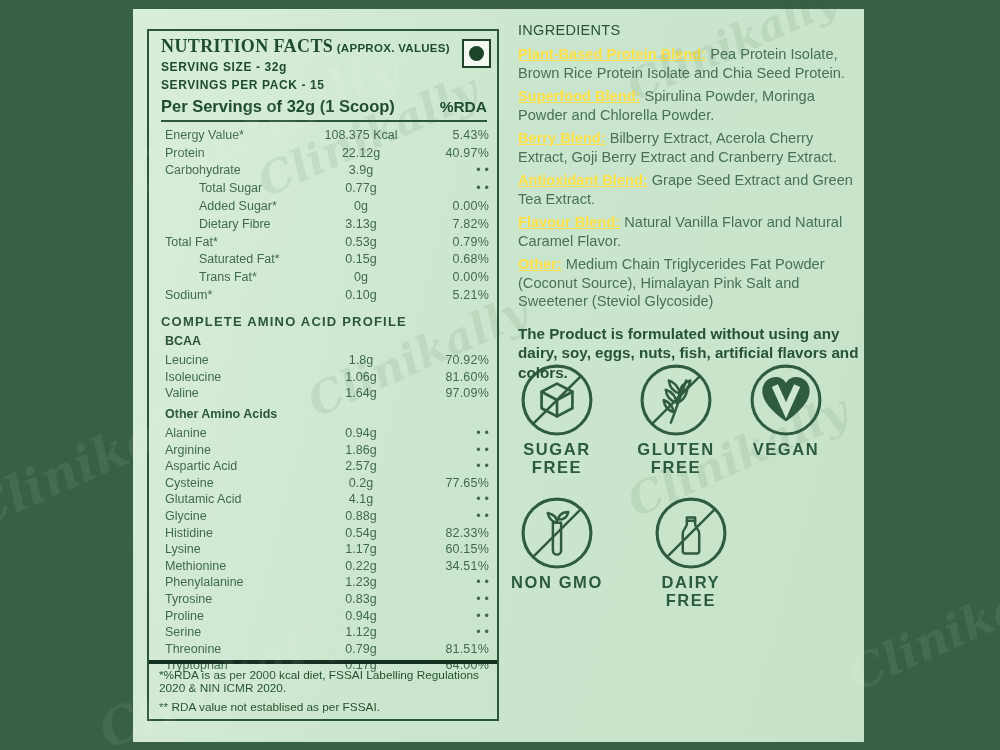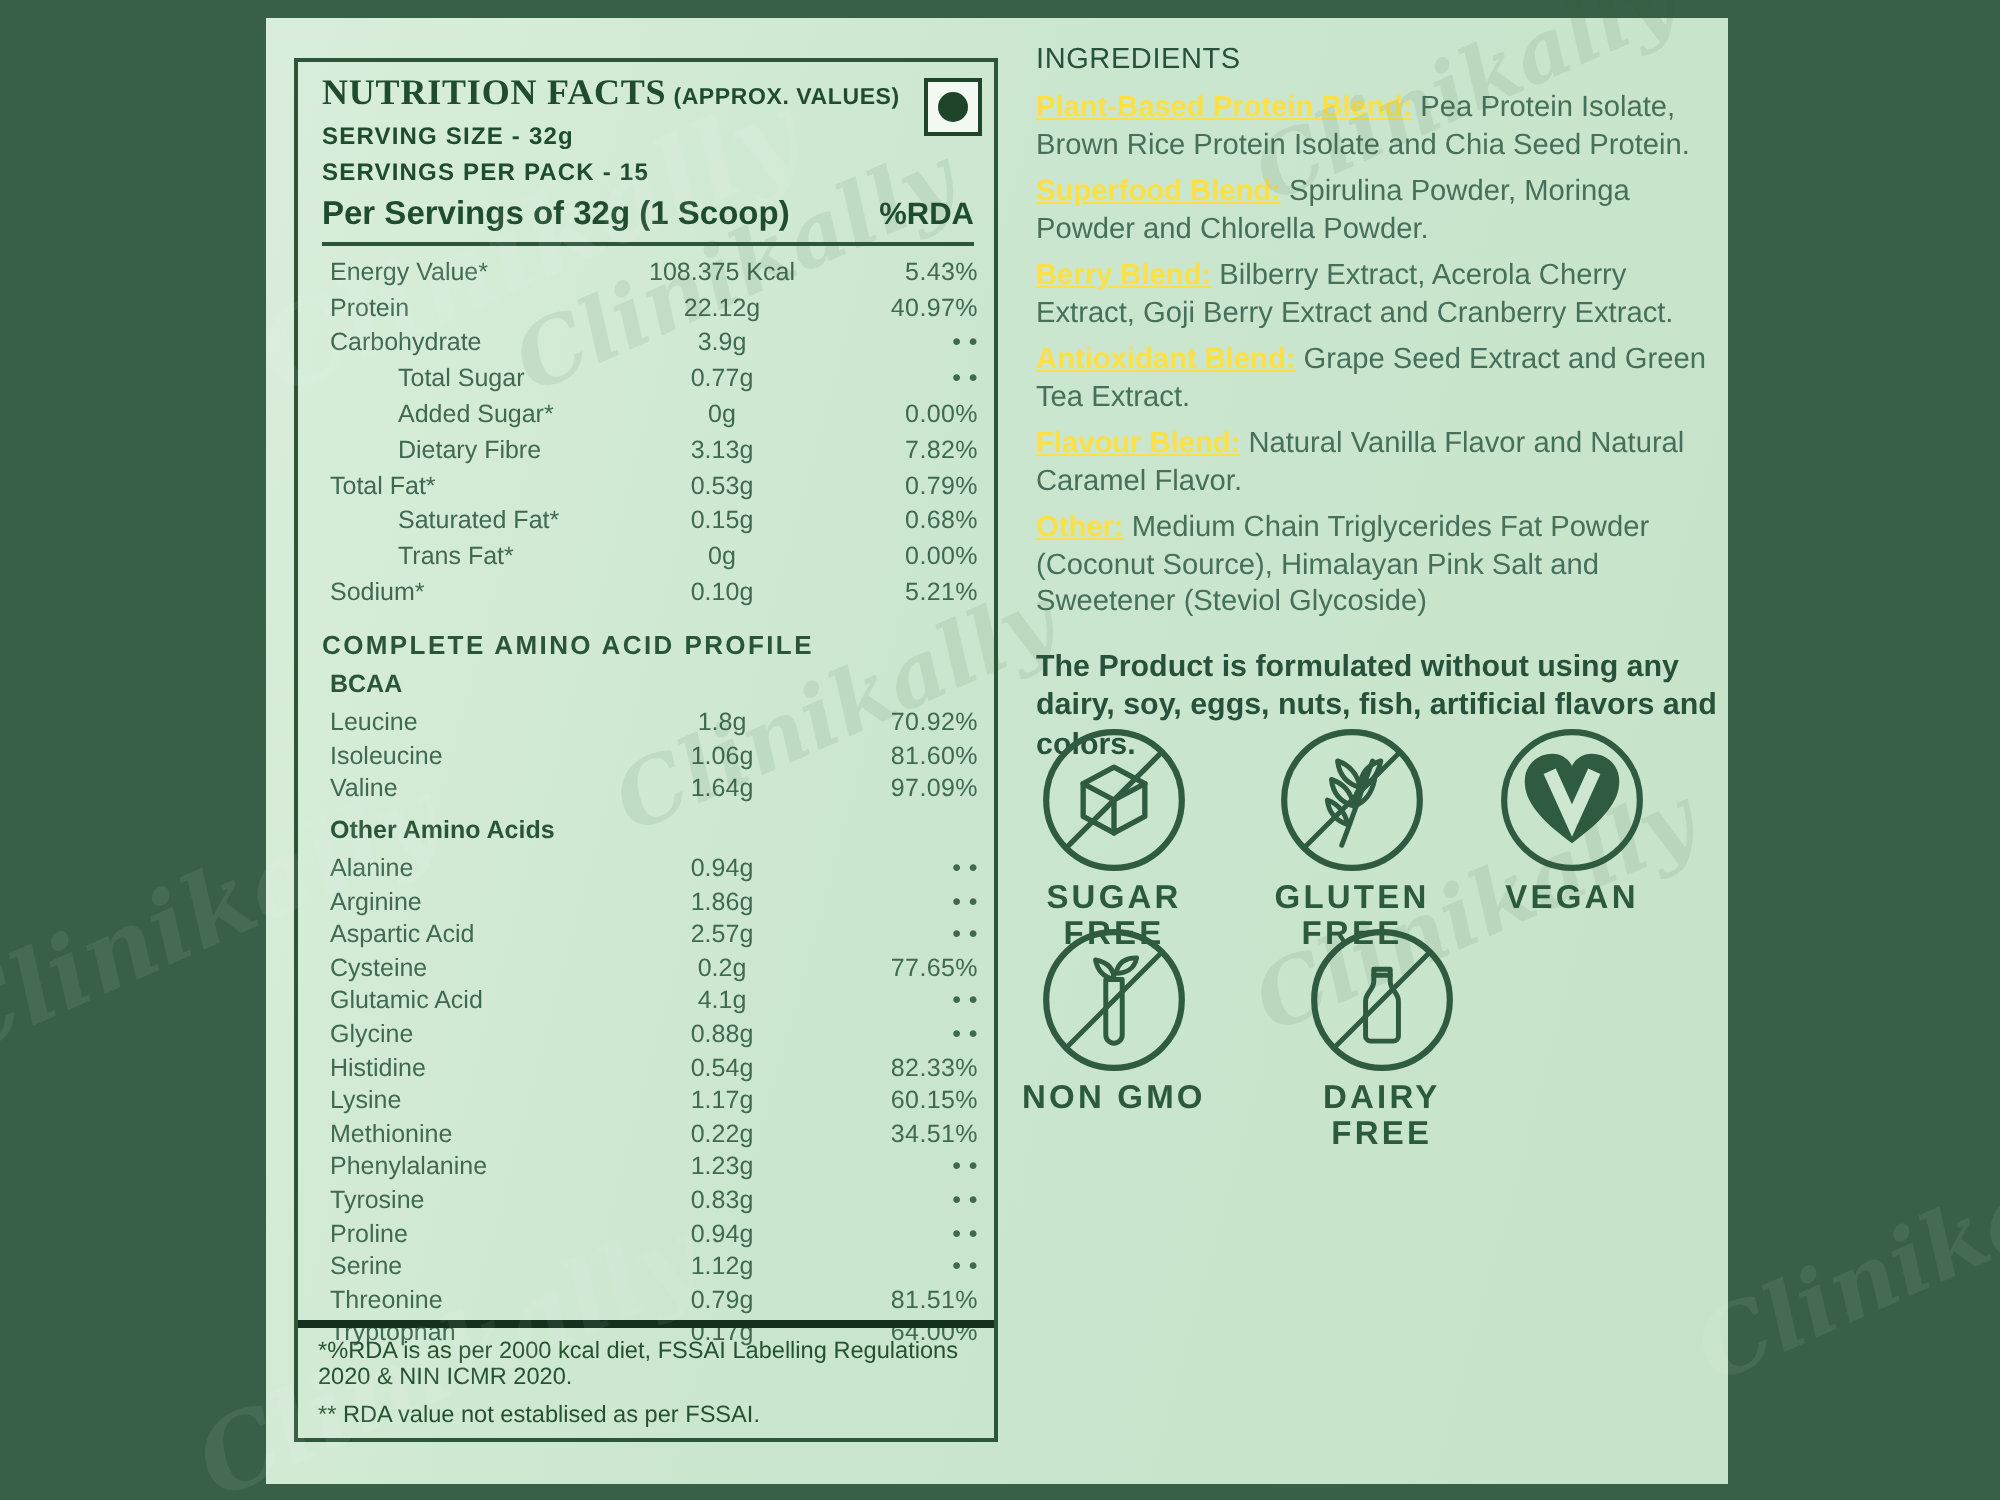--- a/index.html
+++ b/index.html
@@ -49,21 +49,21 @@
   .footnotes p:last-child{margin-bottom:0;}
   
   .ingredients{position:absolute;left:518px;top:22px;width:348px;color:#47705a;}
   .ing-title{font-size:14.5px;font-weight:normal;color:#27513a;letter-spacing:.3px;margin:0 0 7px 0;}
   .ingredients p.item{font-size:14.6px;line-height:18.5px;margin:0 0 5px 0;}
   .ingredients p.item b{color:#fde047;text-decoration:underline;}
   .ing-note{font-size:15.2px;font-weight:bold;color:#27513a;line-height:19.5px;margin-top:13px;}
   
   .badge-row{position:absolute;display:flex;align-items:flex-start;}
   .badge-row-1{left:511px;top:363px;gap:27px;}
-  .badge-row-2{left:511px;top:463px;gap:42px;justify-content:center;}
+  .badge-row-2{left:511px;top:496px;gap:42px;justify-content:center;}
   .badge{display:flex;flex-direction:column;align-items:center;}
   .badge svg{display:block;}
   .badge-label{
     margin-top:3px;max-width:92px;text-align:center;
     font-size:16.5px;font-weight:bold;letter-spacing:1.6px;line-height:18px;color:#2b5a3d;
   }
   
   .wm{
     position:absolute;font-family:"DejaVu Serif","Liberation Serif",serif;
     font-style:italic;transform:rotate(-24deg);white-space:nowrap;

